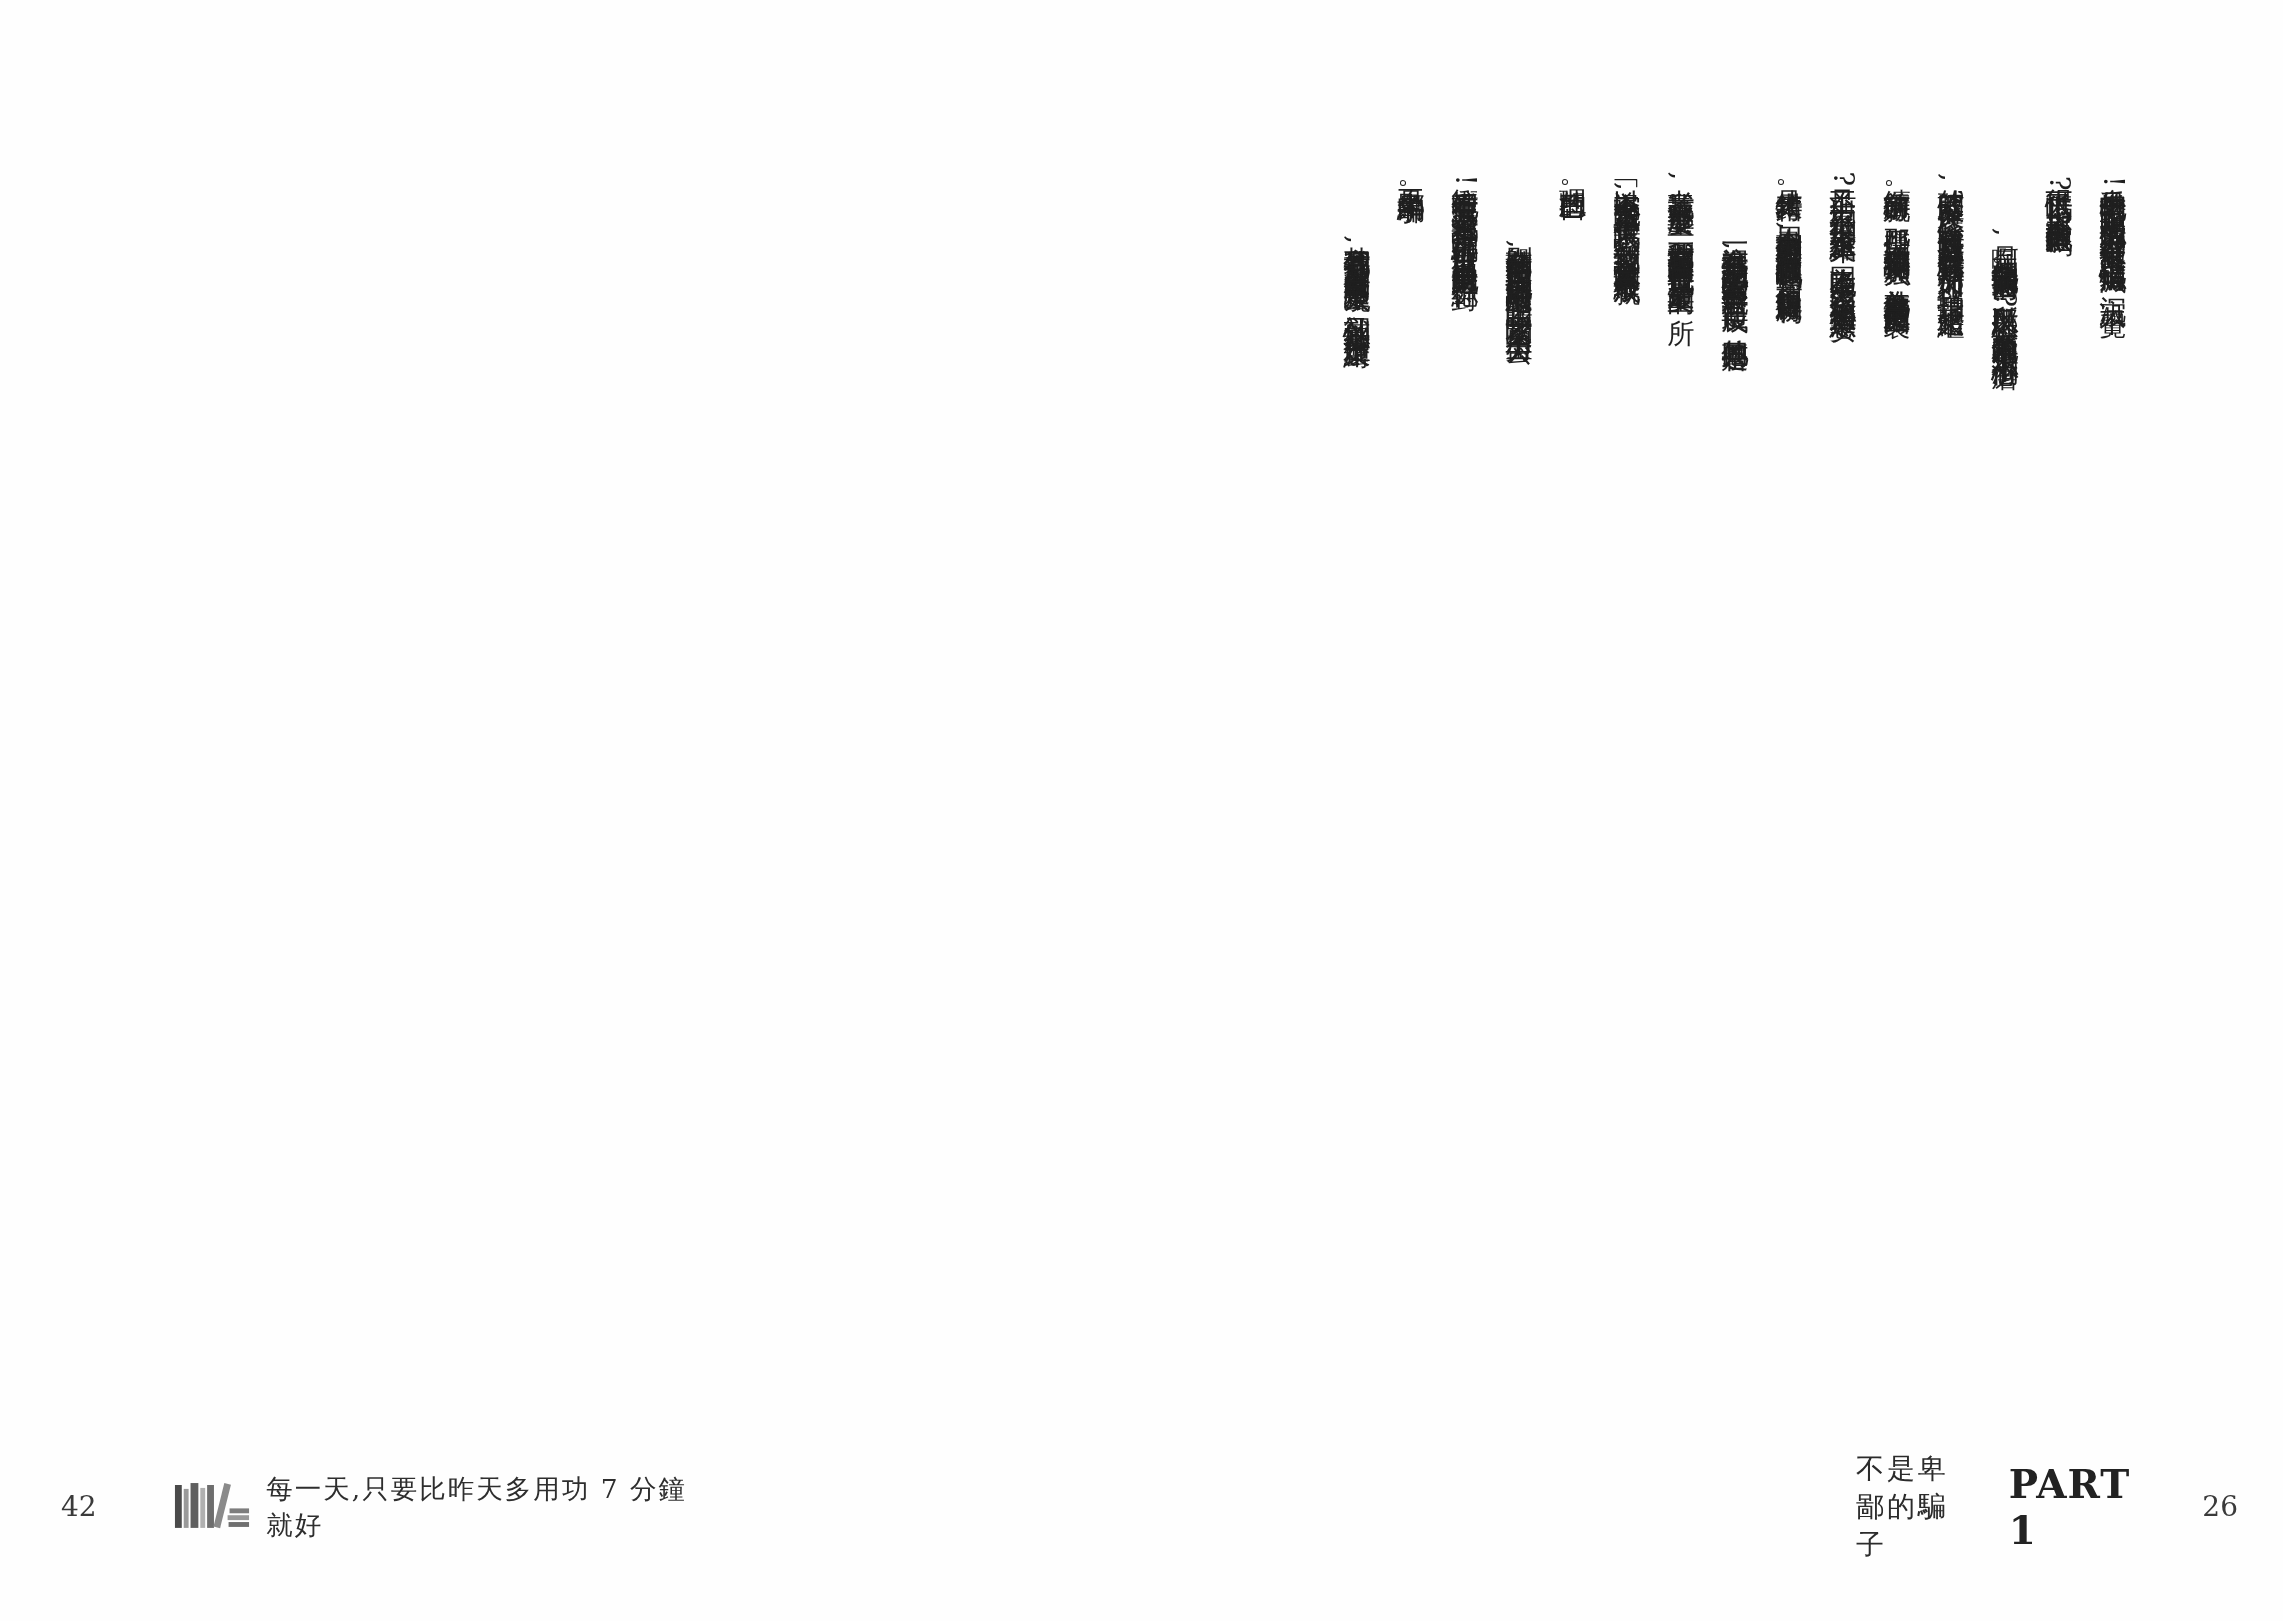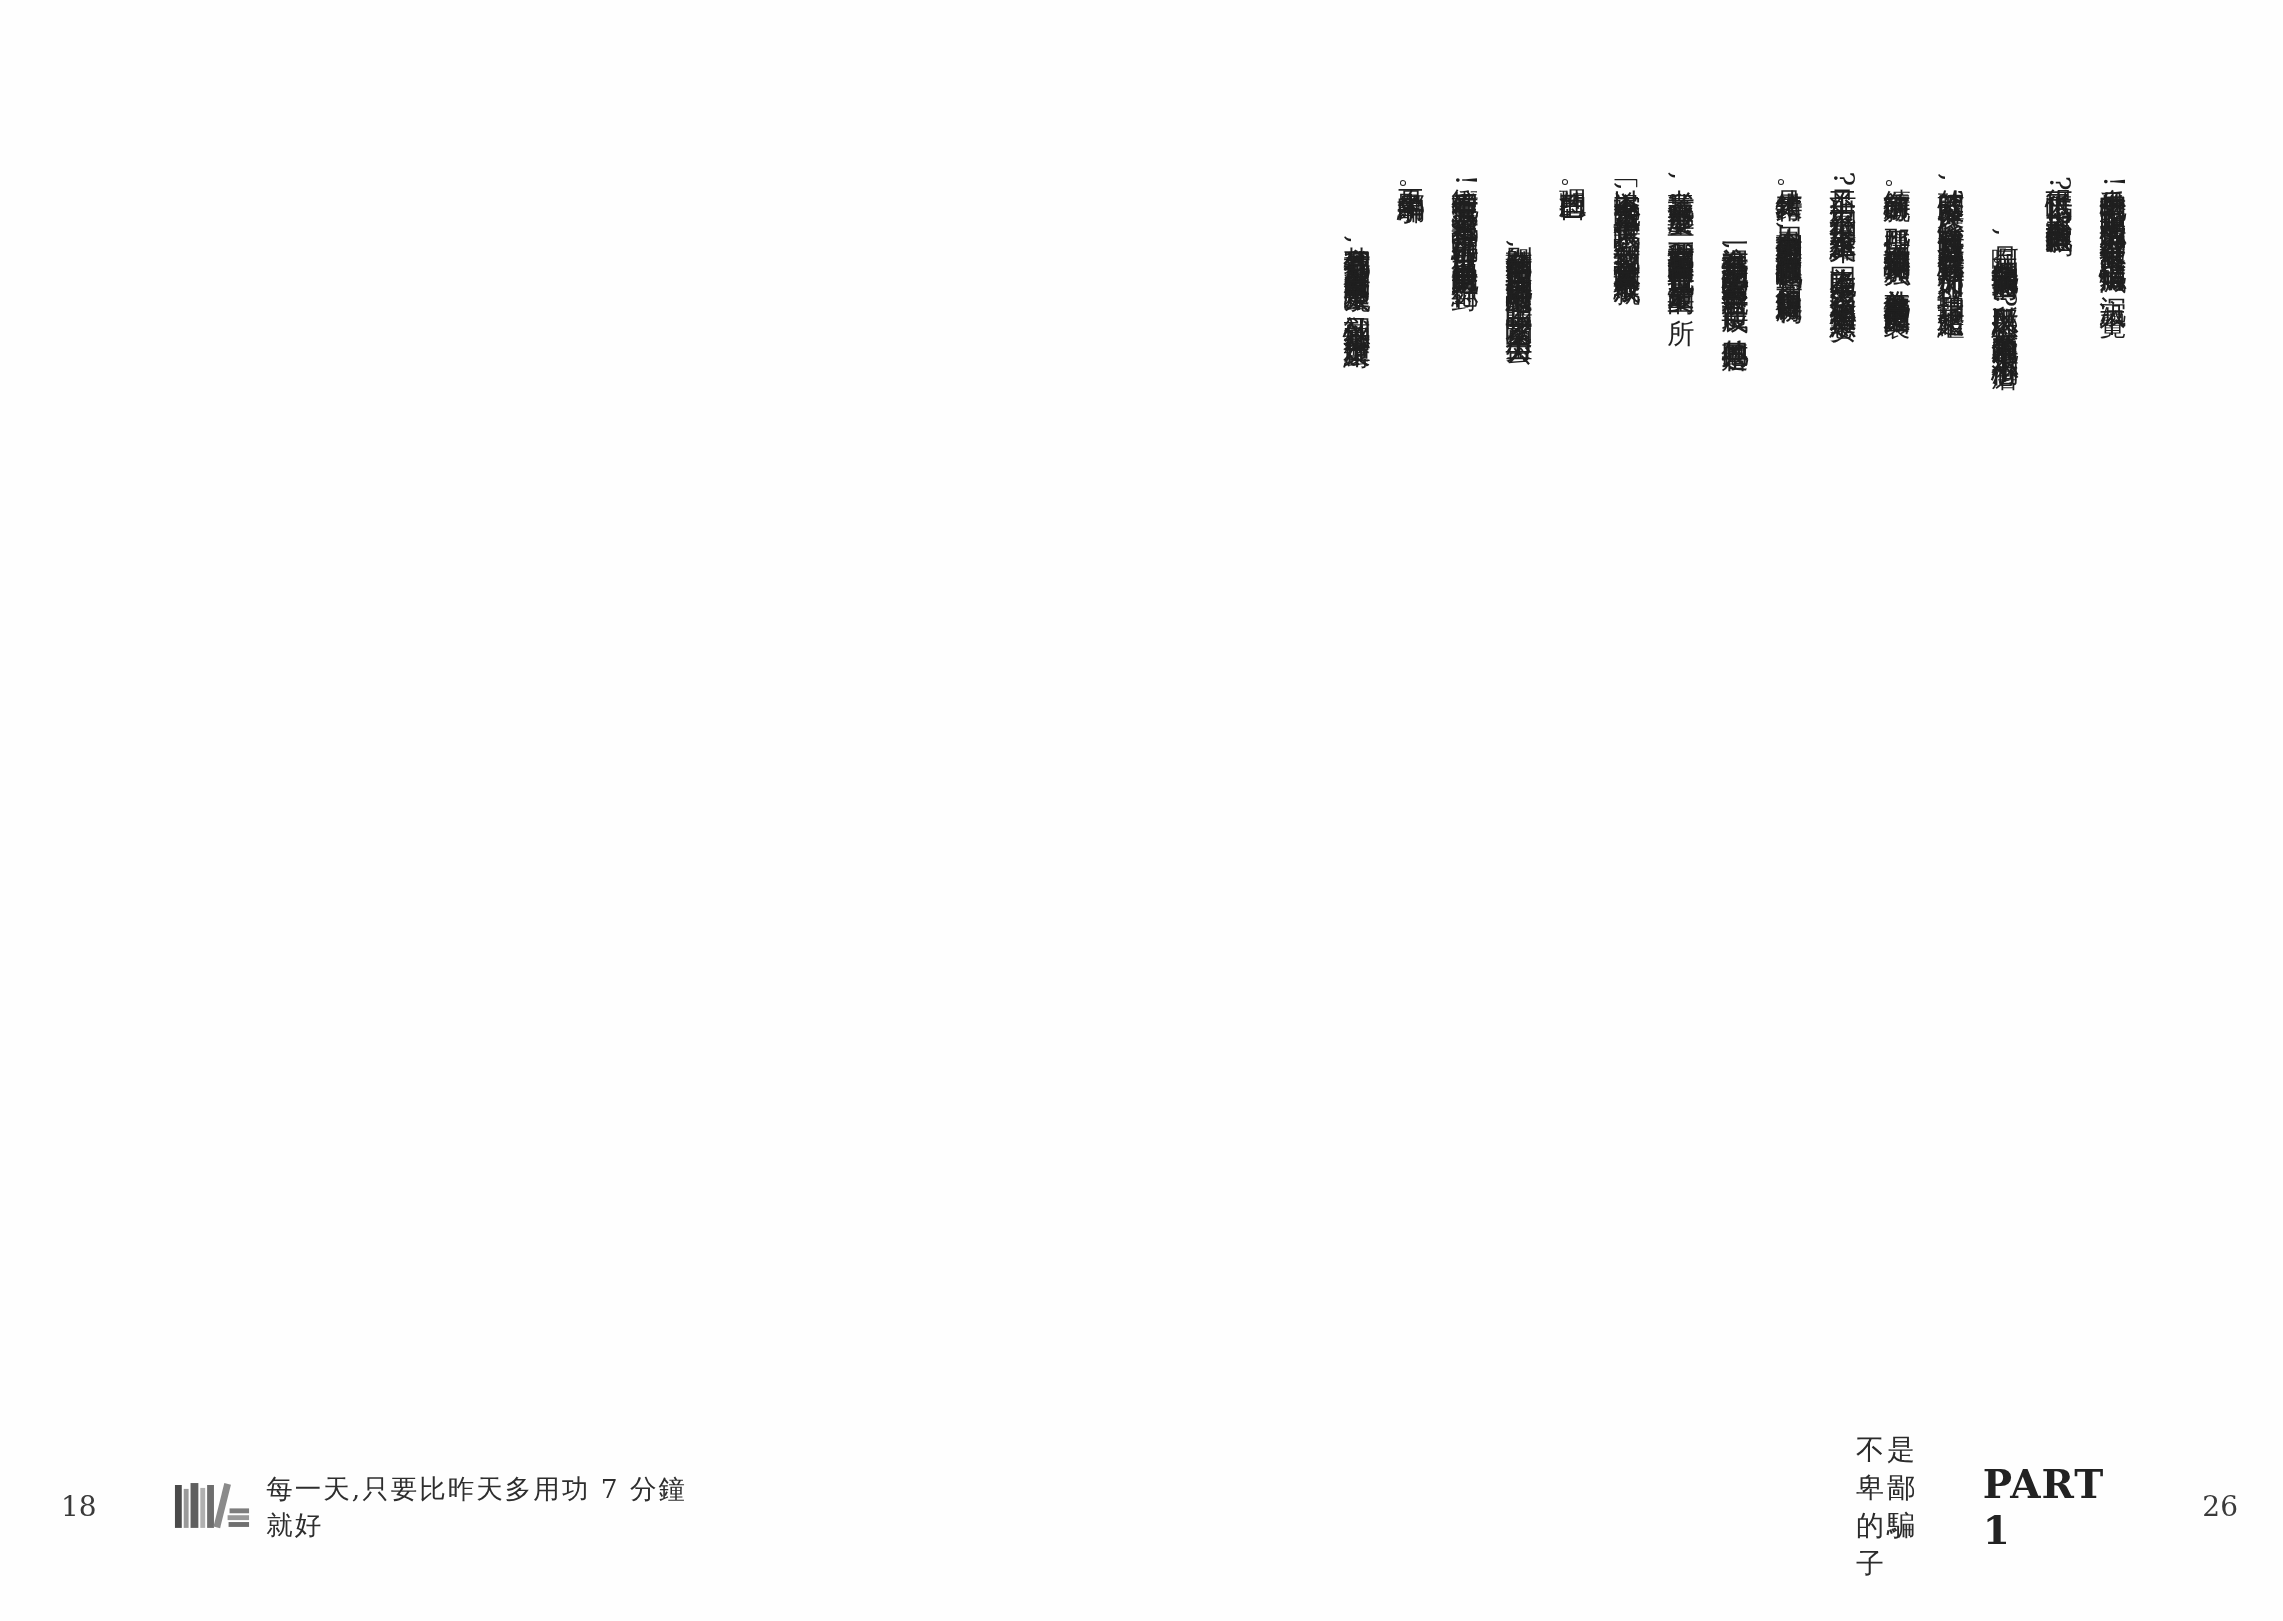--- a/index.html
+++ b/index.html
@@ -63,21 +63,21 @@
   .logo{display:inline-block;}
 </style>
 </head>
 <body>
 
 <div class="spread">
 
   <div class="page page-left">
 
     <div class="footer-row" style="left:61px;top:1482px;width:627px;">
-      <span class="pagenum">18</span>
+      <span class="pagenum">42</span>
       <span class="logo" style="margin-left:76px;">
         <svg width="78" height="51" viewBox="0 0 80 52">
           <rect x="2" y="6" width="7" height="44" fill="#4a4a4a"></rect>
           <rect x="11" y="10" width="5" height="40" fill="#9a9a9a"></rect>
           <rect x="18" y="4" width="8" height="46" fill="#5f5f5f"></rect>
           <rect x="28" y="9" width="5" height="41" fill="#b0b0b0"></rect>
           <rect x="35" y="6" width="7" height="44" fill="#6d6d6d"></rect>
           <rect x="47" y="4" width="7" height="46" fill="#8a8a8a" transform="rotate(14 50 27)"></rect>
           <rect x="58" y="30" width="20" height="5" fill="#7d7d7d"></rect>
           <rect x="56" y="37" width="22" height="5" fill="#999999"></rect>
@@ -103,18 +103,18 @@
       <div class="col">理想的自己」。</div>
       <div class="col">　　別躲在薄弱的藉口後面,也別抓著無謂的安慰不放,閉上眼睛,咬緊牙關,用盡全力去</div>
       <div class="col">衝撞看看吧!不要連嘗試都「不肯」,卻騙自己「不行」,使出自己全身的力量吧,你絕對</div>
       <div class="col">不是卑鄙的騙子。</div>
       <div class="col">　　其實我們都知道,自己為什麼會問「是不是太晚了?」,卻又感到害怕;是什麼束縛了</div>
     </div>
 
     <div class="footer-row" style="left:714px;top:1482px;width:382px;">
       <span class="chapter-title">不是卑鄙的騙子</span>
       <span class="part-label" style="margin-left:37px;">PART 1</span>
-      <span class="pagenum" style="margin-left:98px;">26</span>
+      <span class="pagenum" style="margin-left:72px;">26</span>
     </div>
   </div>
 
 </div>
 
 
 </body></html>

